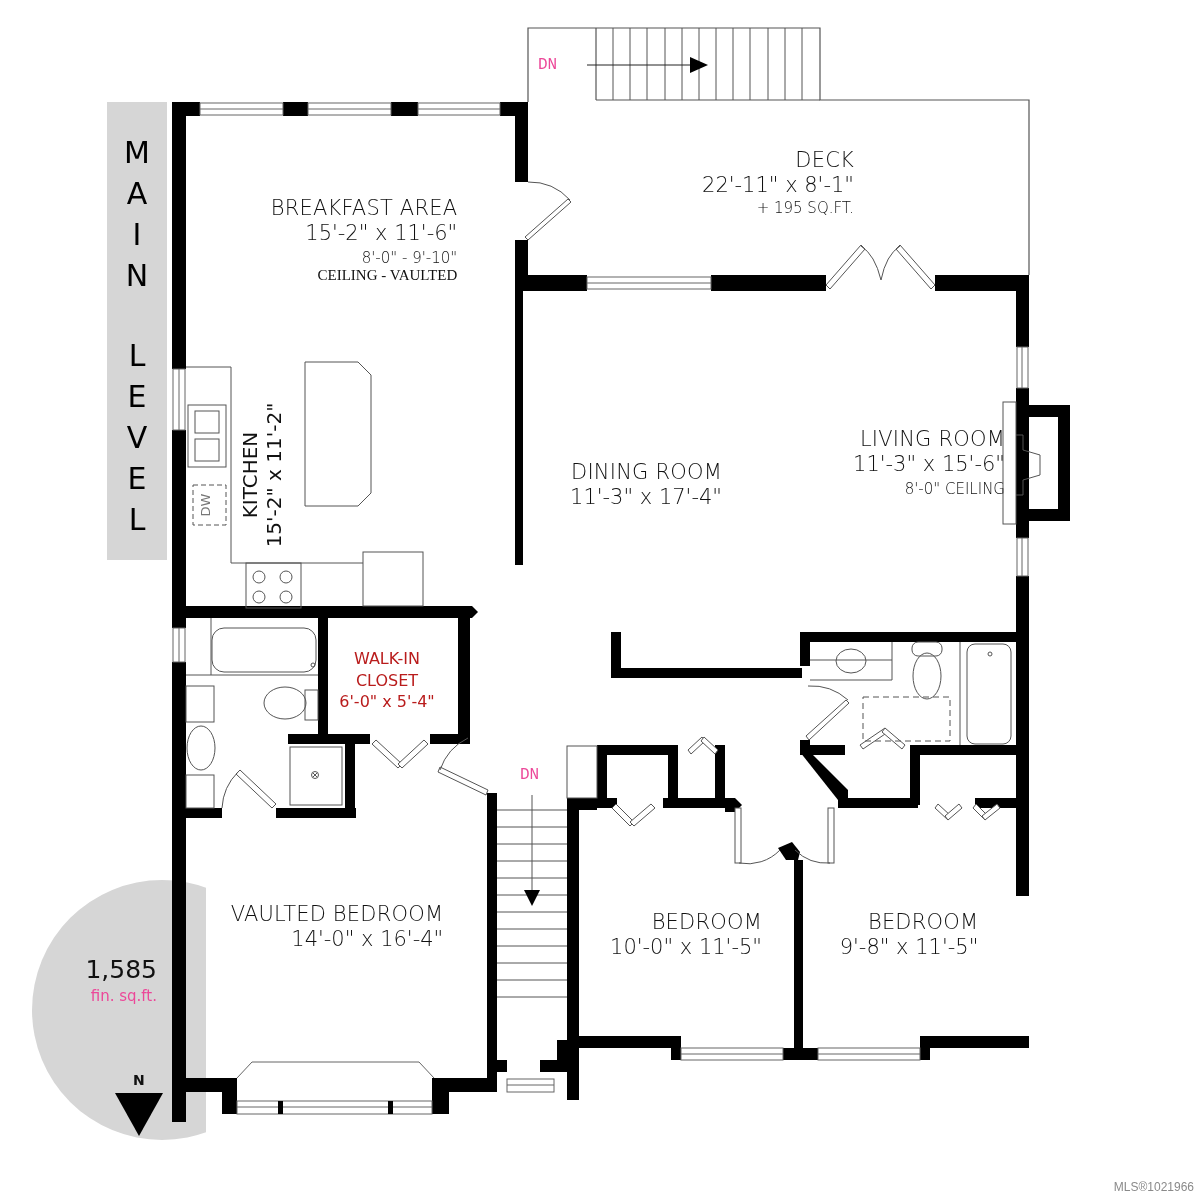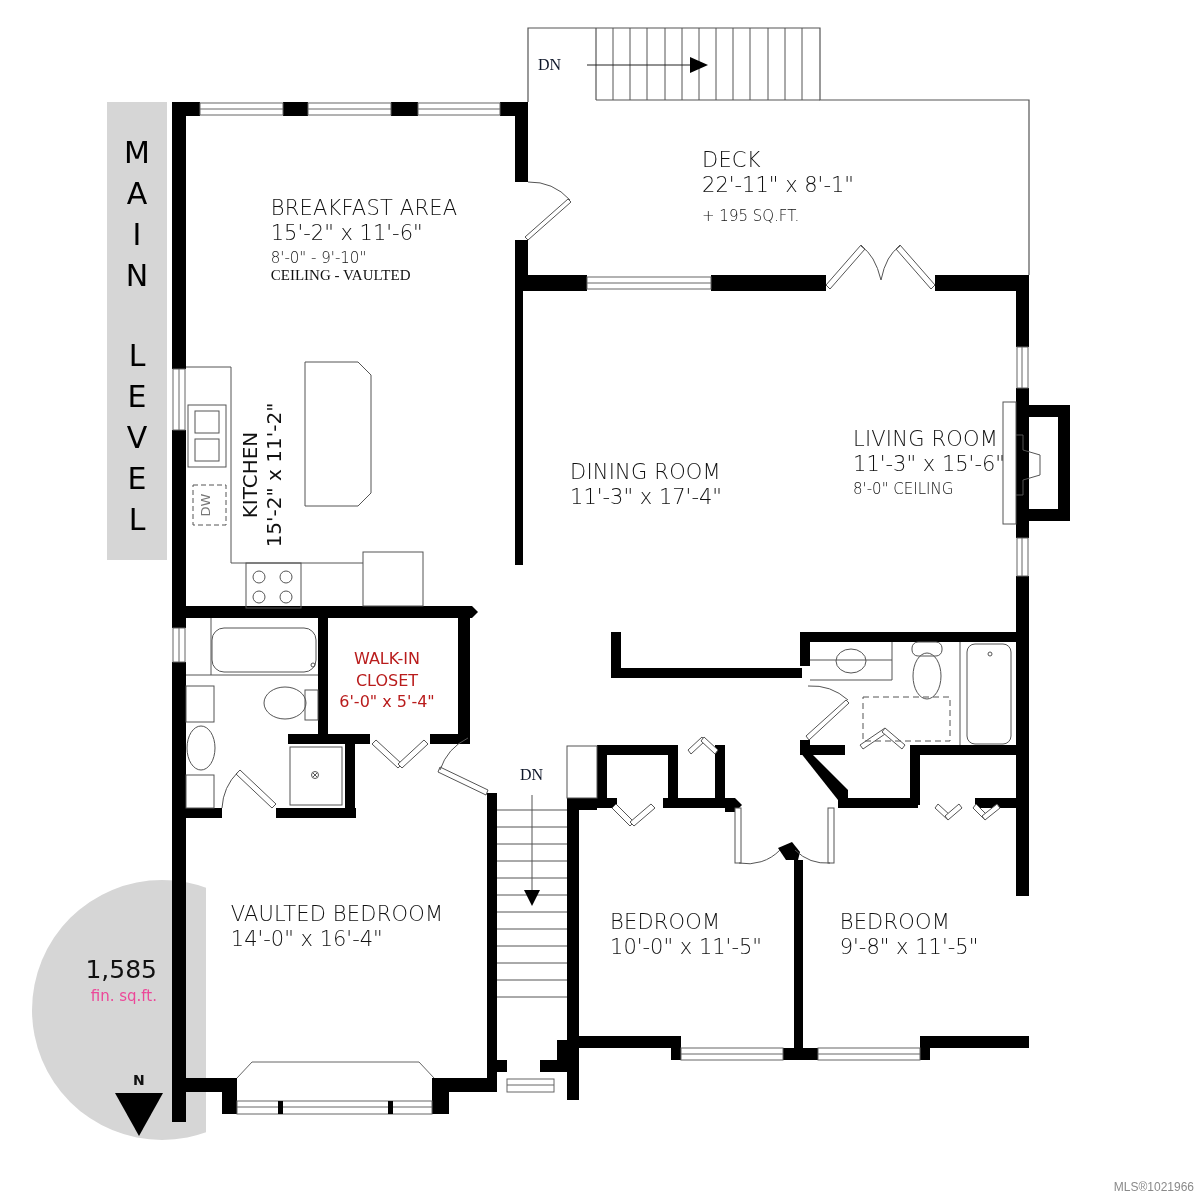--- a/index.html
+++ b/index.html
@@ -1,27 +1,27 @@
 <!DOCTYPE html>
 <html><head>
 <meta charset="utf-8">
 <style>
   html, body { margin: 0; padding: 0; background: #ffffff; }
   body { width: 1200px; height: 1200px; position: relative; overflow: hidden; font-family: "Liberation Sans", "DejaVu Sans", sans-serif; }
   #plan { position: absolute; left: 0; top: 0; width: 1200px; height: 1200px; }
-  .lbl { position: absolute; text-align: left; color: #111; font-family: "DejaVu Sans", sans-serif; font-weight: 300; white-space: nowrap; transform: translateX(-50%); line-height: 1.18; }
+  .lbl { position: absolute; text-align: right; color: #111; font-family: "DejaVu Sans", sans-serif; font-weight: 300; white-space: nowrap; transform: translateX(-50%); line-height: 1.18; }
   .lbl .name { font-size: 21px; letter-spacing: 0.2px; display: block; }
   .lbl .dim { font-size: 21px; display: block; }
   .lbl .sub { font-size: 15px; display: block; margin-top: 4px; }
   .lbl .sub2 { font-size: 15px; display: block; font-family: Liberation Serif, serif; }
   .kitchen-lbl { position: absolute; left: 262px; top: 475px; transform: translate(-50%,-50%) rotate(-90deg); text-align: center; color: #111; font-family: "DejaVu Sans", sans-serif; white-space: nowrap; line-height: 1.2; }
   .kitchen-lbl span { display: block; font-size: 20px; }
   .closet-lbl { position: absolute; left: 387px; top: 648px; transform: translateX(-50%); text-align: center; font-family: "DejaVu Sans", sans-serif; font-size: 16px; line-height: 1.35; color: #b91c1c; white-space: nowrap; }
   .closet-lbl span { display: block; }
-  .dn { position: absolute; font-family: Liberation Serif, serif; font-size: 16px; color: #0f172a; }
+  .dn { position: absolute; font-family: Liberation Mono, monospace; font-size: 16px; color: #ec4899; }
   .level-band { position: absolute; left: 107px; top: 102px; width: 60px; height: 458px; background: #d6d6d6; }
   .level-letters { position: absolute; left: 107px; width: 60px; text-align: center; font-family: "DejaVu Sans", sans-serif; font-size: 30px; color: #000; line-height: 41px; }
   .sqft-circle { position: absolute; left: 32px; top: 880px; width: 260px; height: 260px; border-radius: 50%; background: #d6d6d6; clip-path: inset(0 86px 0 0); }
   .sqft-num { position: absolute; right: 1043px; top: 955px; font-family: "DejaVu Sans", sans-serif; font-size: 25px; color: #111; text-align: right; }
   .sqft-unit { position: absolute; right: 1043px; top: 987px; font-family: "DejaVu Sans", sans-serif; font-size: 15px; color: #ec4899; text-align: right; }
   .north { position: absolute; left: 133px; top: 1072px; font-family: "DejaVu Sans", sans-serif; font-size: 14px; font-weight: bold; color: #111; }
   .mls { position: absolute; right: 6px; top: 1180px; font-family: "Liberation Sans", sans-serif; font-size: 12px; color: #8a8a8a; }
 </style>
 </head>
 <body>
@@ -305,21 +305,21 @@
 
   <polygon points="115,1093 163,1093 139,1136" fill="#000"></polygon>
 </svg>
 
 <div class="dn" style="left:538px; top:56px;">DN</div>
 <div class="dn" style="left:520px; top:766px;">DN</div>
 
 <div class="lbl" style="left:778px; top:148px;">
   <span class="name">DECK</span>
   <span class="dim">22'-11" x 8'-1"</span>
-  <span class="sub" style="margin-top:10px">+ 195 SQ.FT.</span>
+  <span class="sub" style="margin-top:2px">+ 195 SQ.FT.</span>
 </div>
 
 <div class="lbl" style="left:364px; top:196px;">
   <span class="name">BREAKFAST AREA</span>
   <span class="dim">15'-2" x 11'-6"</span>
   <span class="sub">8'-0" - 9'-10"</span>
   <span class="sub2">CEILING - VAULTED</span>
 </div>
 
 <div class="kitchen-lbl">

